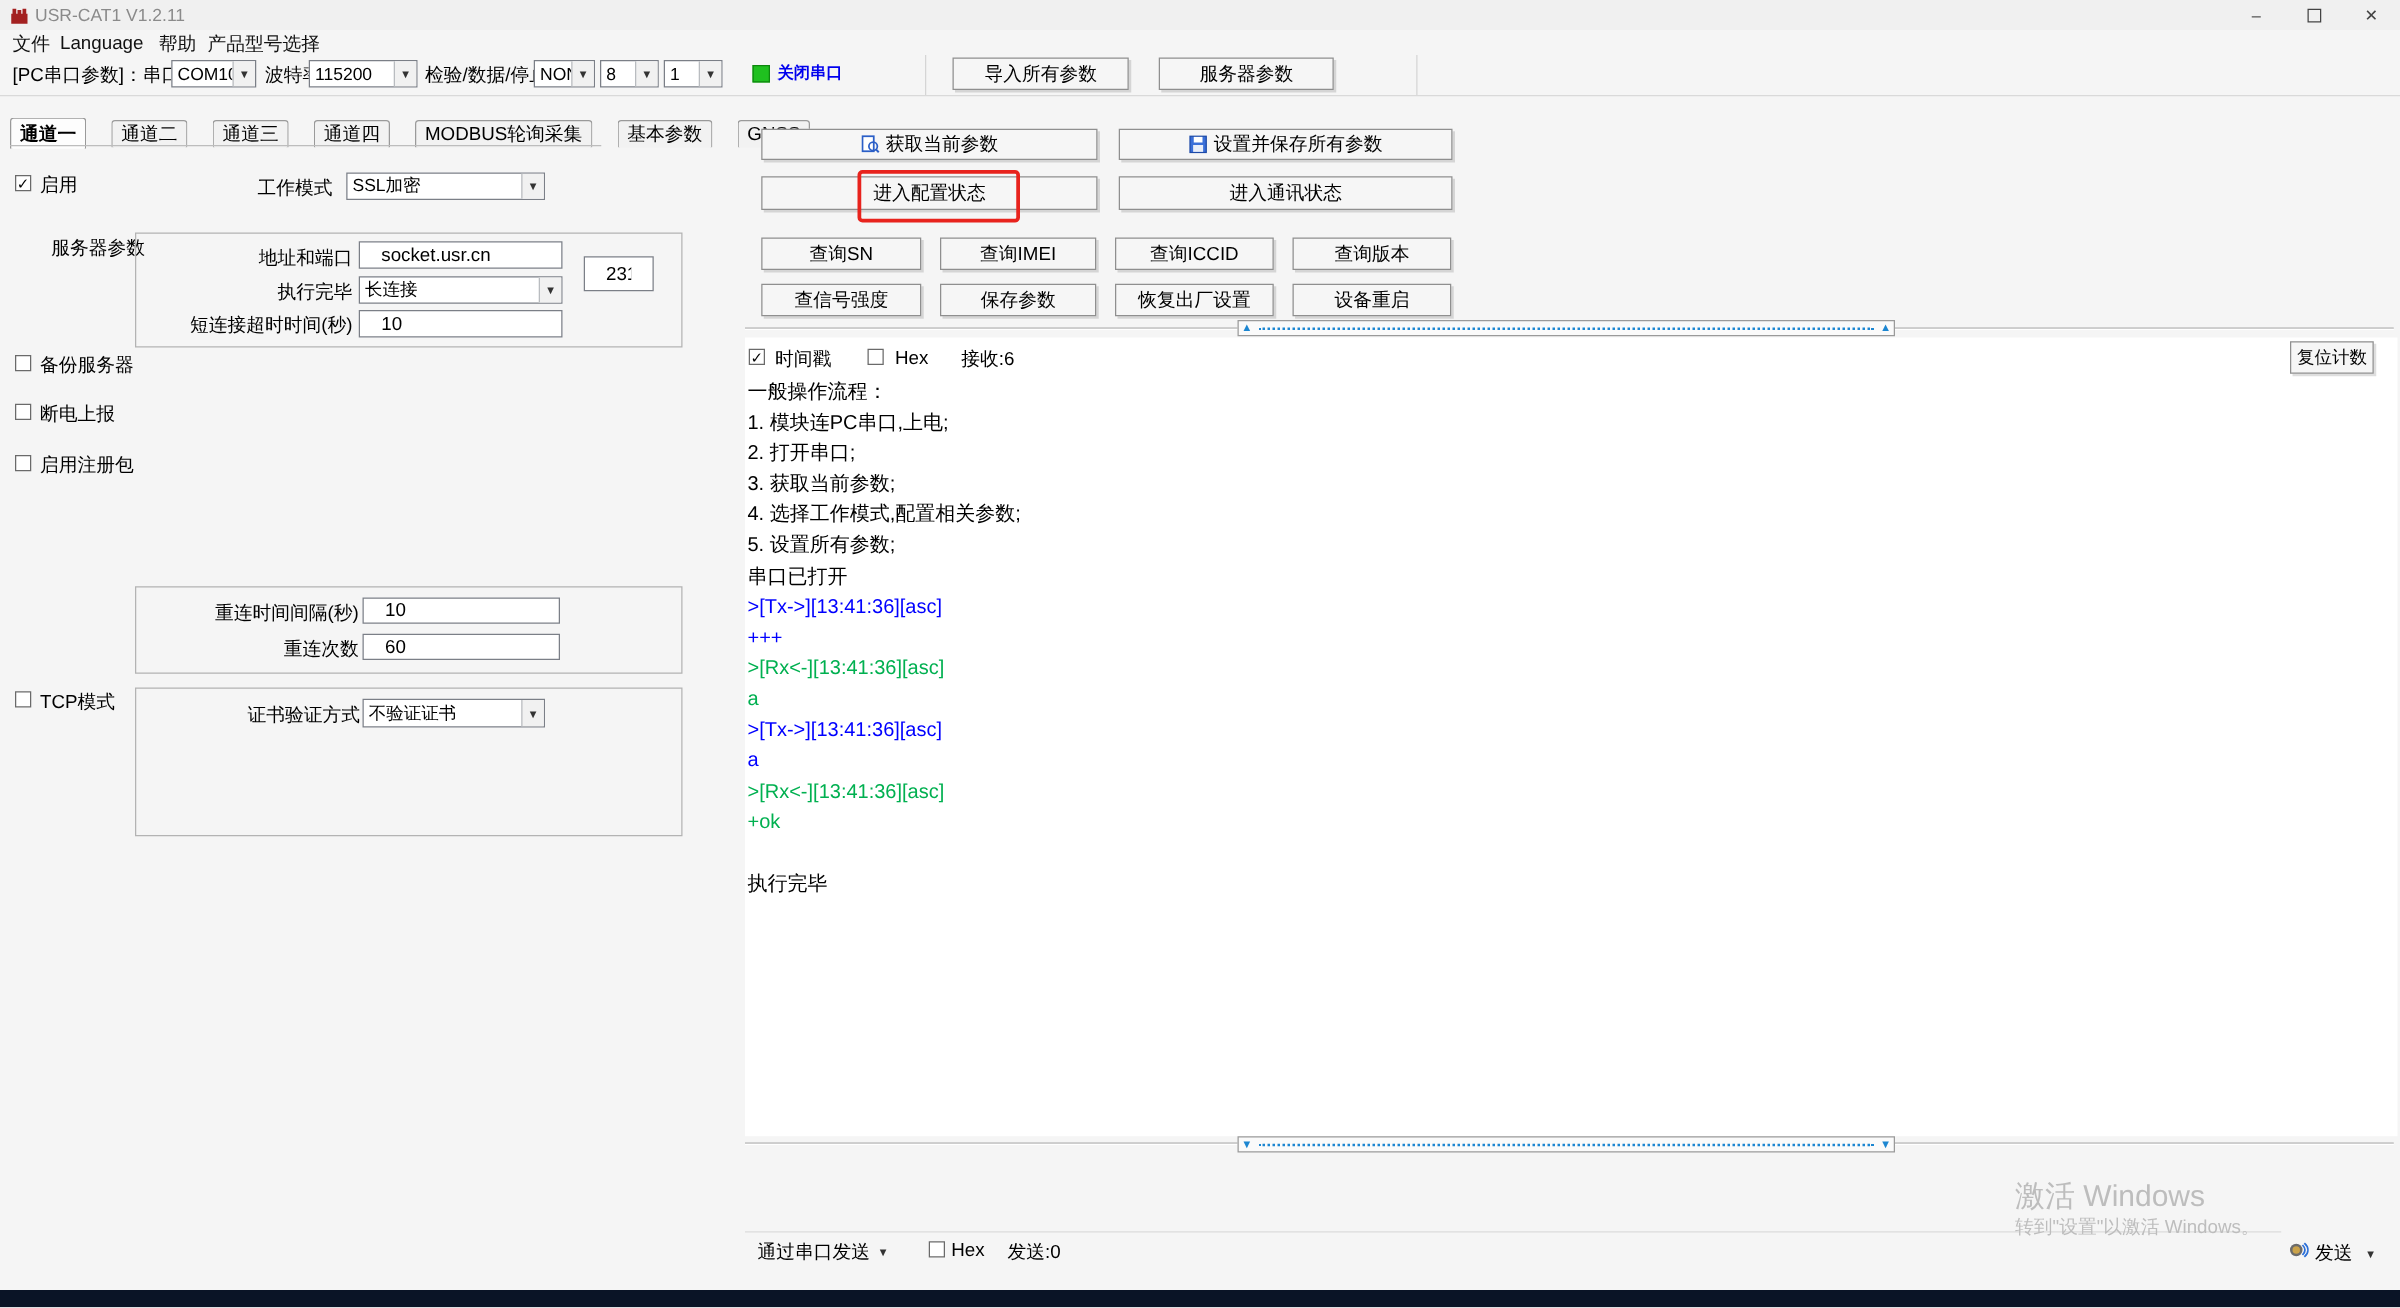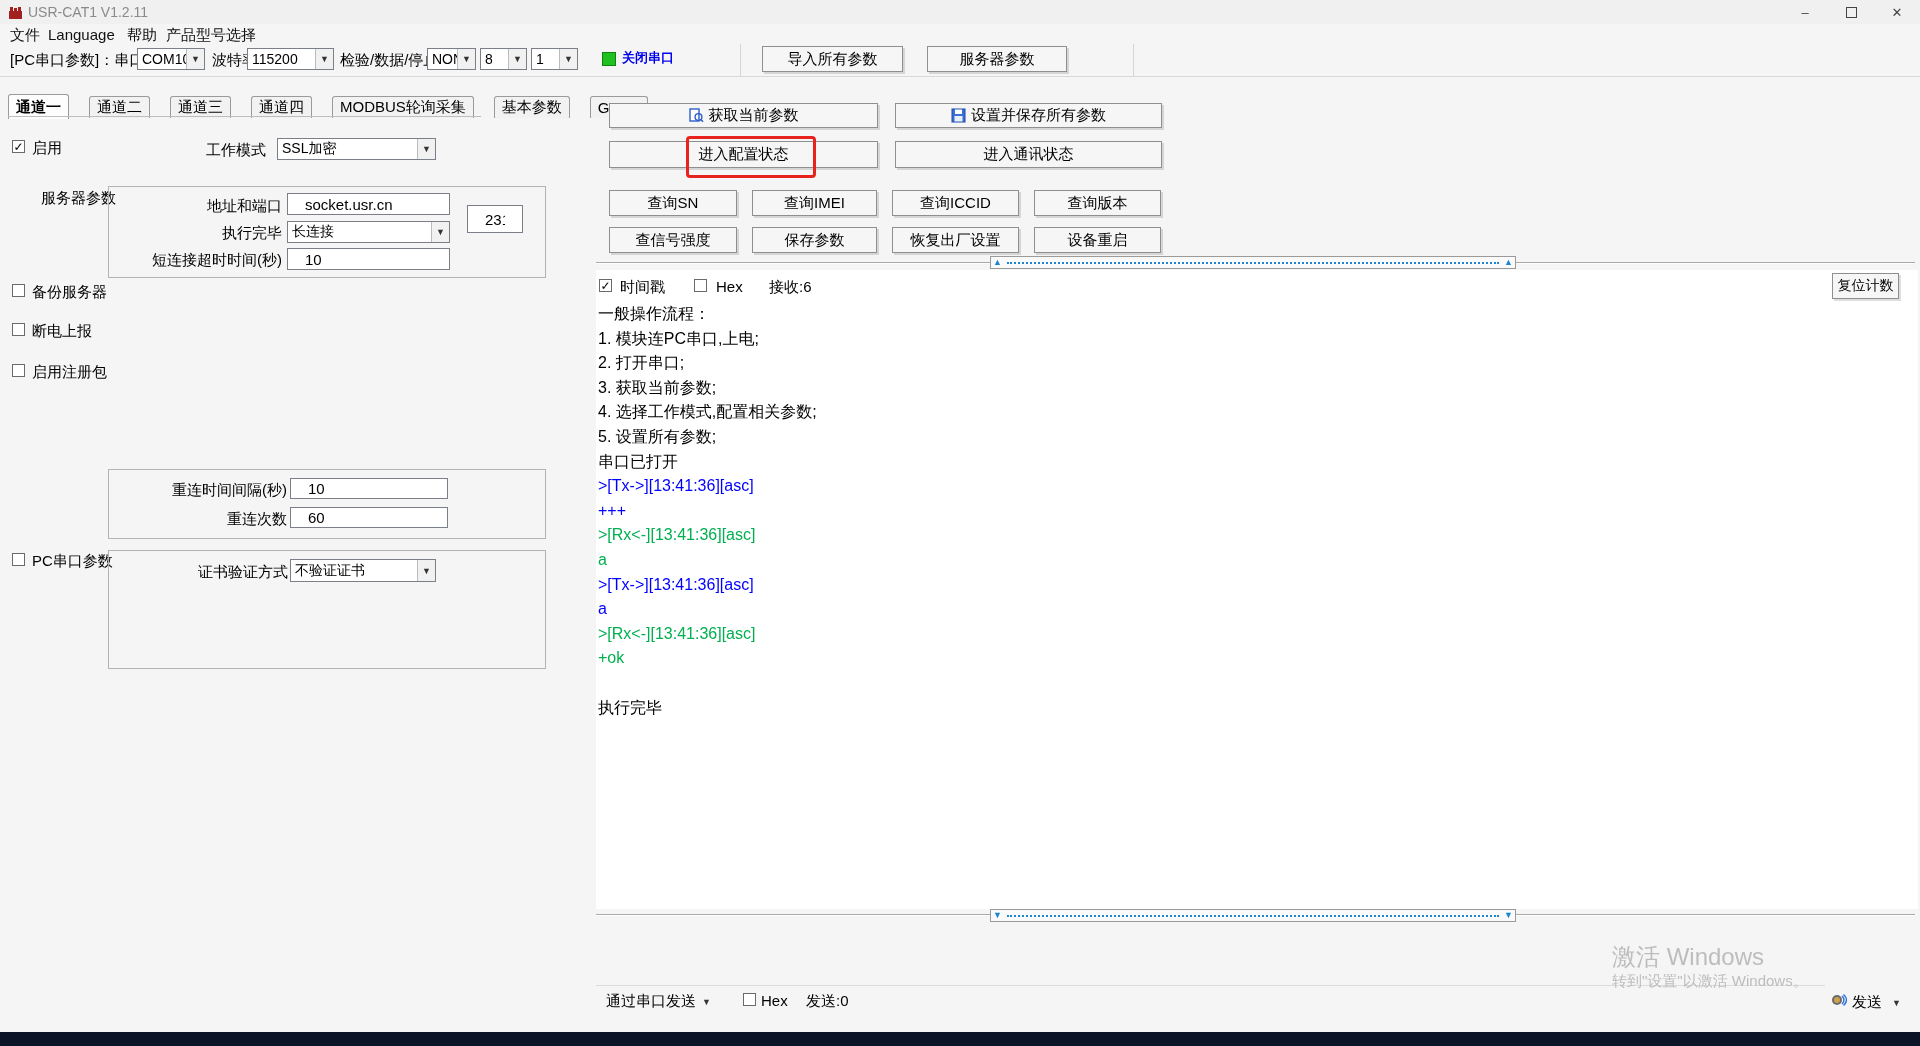--- a/index.html
+++ b/index.html
@@ -158,21 +158,21 @@
   <span class="cb" style="left:12px;top:364px"></span>
   <span class="lbl" style="left:32px;top:363px">启用注册包</span>
 
   <div class="group" style="left:108px;top:469px;width:438px;height:70px"></div>
   <span class="lbl r" style="left:140px;top:481px;width:147px">重连时间间隔(秒)</span>
   <input class="ti" readonly="" style="left: 290px; top: 478px; width: 158px; height: 21px;" value="10">
   <span class="lbl r" style="left:140px;top:510px;width:147px">重连次数</span>
   <input class="ti" readonly="" style="left: 290px; top: 507px; width: 158px; height: 21px;" value="60">
 
   <span class="cb" style="left:12px;top:553px"></span>
-  <span class="lbl" style="left:32px;top:552px">PC串口参数</span>
+  <span class="lbl" style="left:32px;top:552px">TCP模式</span>
   <div class="group" style="left:108px;top:550px;width:438px;height:119px"></div>
   <span class="lbl r" style="left:126px;top:563px;width:162px">证书验证方式</span>
   <div class="combo" style="left:290px;top:559px;width:146px;height:23px">
     <span class="ctext">不验证证书</span>
     <span class="carrow">▼</span>
   </div>
 
   <div class="btn" style="left:609px;top:103px;width:269px;height:25px">
     <svg width="15" height="15" viewBox="0 0 15 15">
       <rect x="1" y="1" width="9" height="12" fill="#fff" stroke="#2b5fc7" stroke-width="1.4"></rect>

